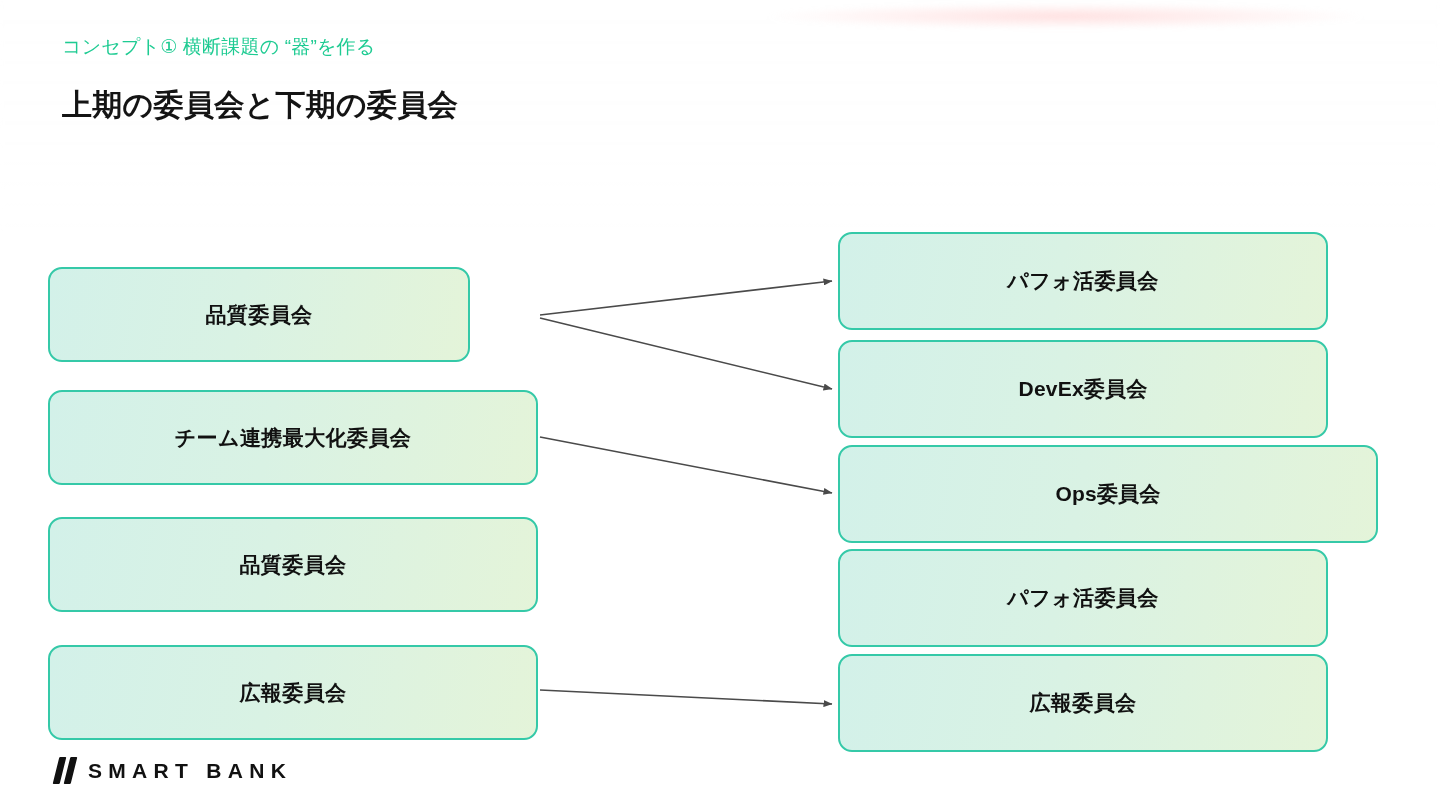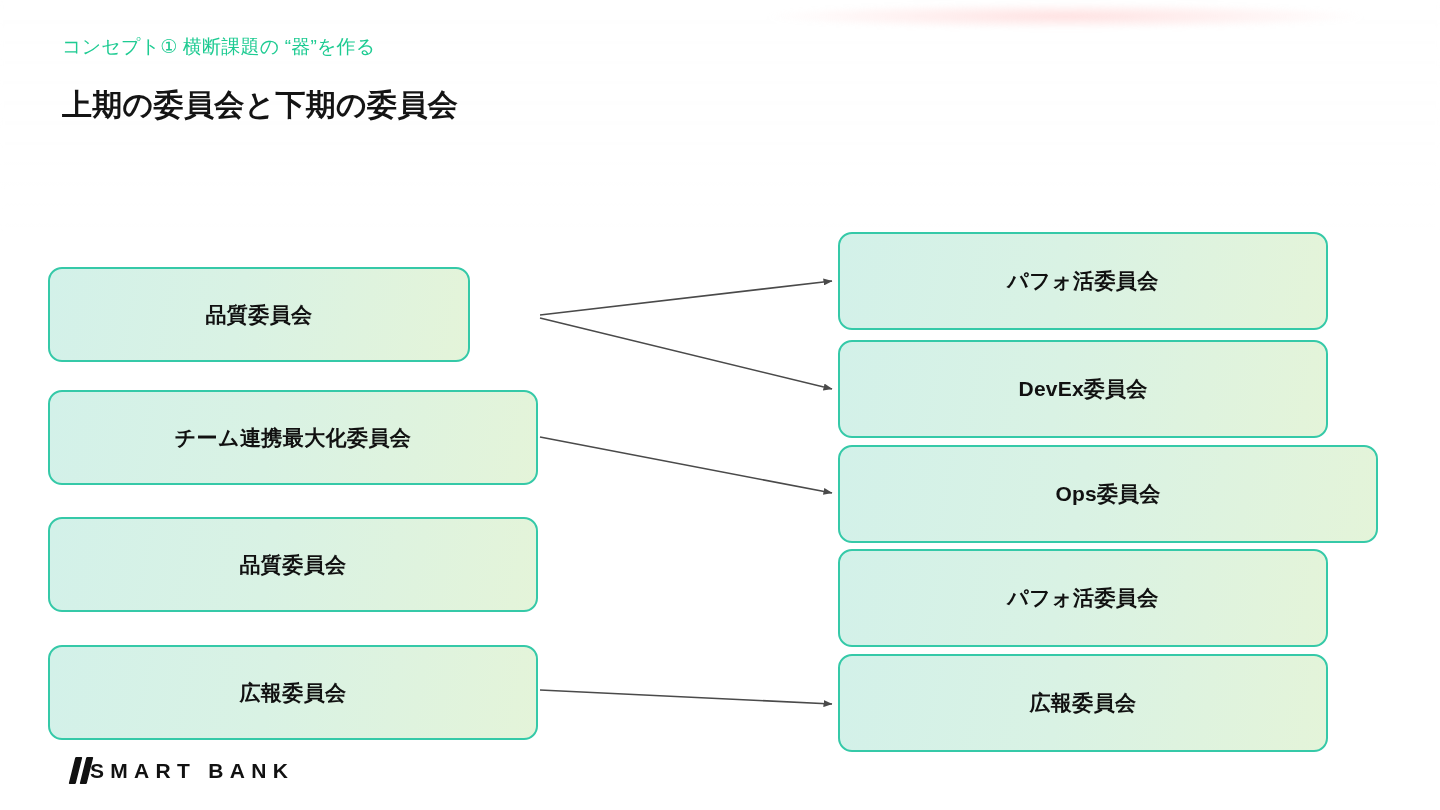--- a/index.html
+++ b/index.html
@@ -85,24 +85,25 @@
   
   .connectors {
     position: absolute;
     inset: 0;
     pointer-events: none;
   }
 
   
   .logo {
     position: absolute;
-    left: 72px;
+    left: 56px;
     top: 757px;
     display: flex;
     align-items: center;
+    gap: 14px;
   }
   .logo-mark {
     display: inline-flex;
     gap: 4px;
     transform: skewX(-14deg);
   }
   .logo-mark i {
     display: block;
     width: 7px;
     height: 27px;

